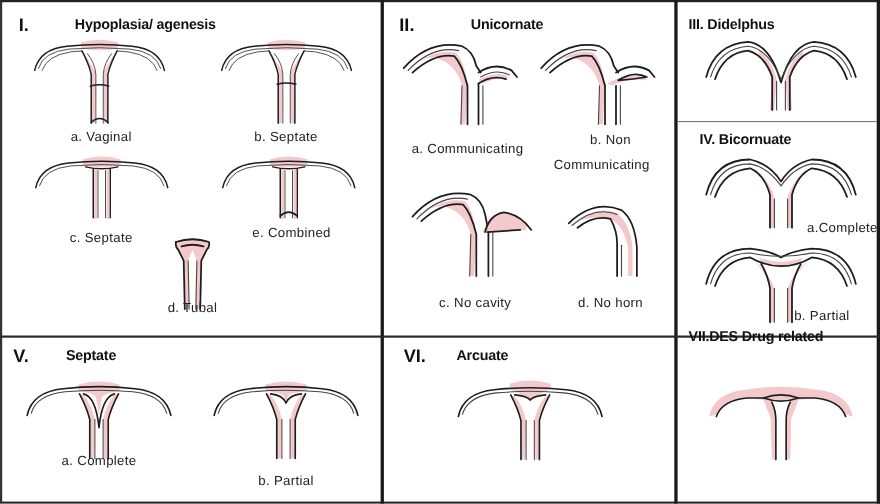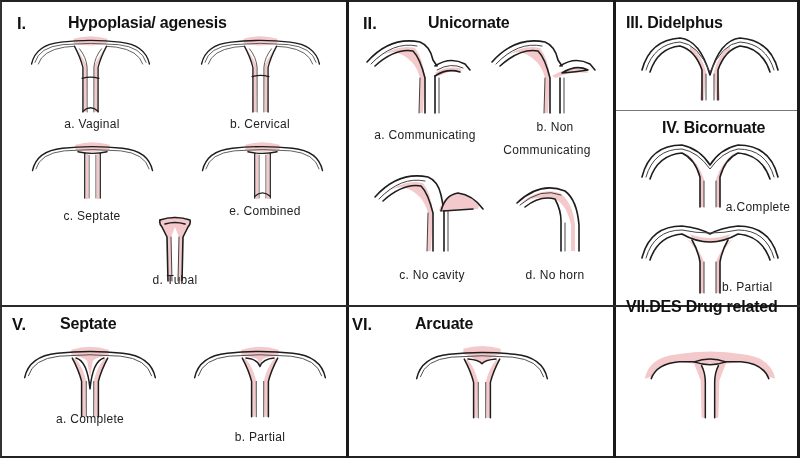--- a/index.html
+++ b/index.html
@@ -2,21 +2,21 @@
 <html><head>
 <meta charset="utf-8">
 <style>
   html,body{margin:0;padding:0;background:#ffffff;}
   body{width:800px;height:458px;position:relative;overflow:hidden;font-family:"Liberation Sans",sans-serif;color:#111;}
   .frame{position:absolute;left:0;top:0;width:800px;height:458px;box-sizing:border-box;border-top:2px solid #222;border-left:2px solid #333;border-bottom:2px solid #222;}
   .vline{position:absolute;top:0;width:3px;height:458px;background:#1a1a1a;}
   .hline{position:absolute;height:2px;background:#2a2a2a;}
   .hline.thin{height:1px;background:#777;}
   .panel{position:absolute;}
-  .heading{position:absolute;font-weight:bold;font-size:16px;white-space:nowrap;letter-spacing:-0.2px;}
+  .heading{position:absolute;font-weight:bold;font-size:13px;white-space:nowrap;letter-spacing:-0.2px;}
   .num{position:absolute;font-weight:bold;font-size:16.5px;}
   .cap{position:absolute;font-size:12px;white-space:nowrap;text-align:center;color:#222;letter-spacing:0.3px;line-height:15px;}
   svg.u{position:absolute;overflow:visible;}
   .wall{fill:none;stroke:#1d1d1d;stroke-width:1.6;stroke-linecap:round;stroke-linejoin:round;}
   .wall2{fill:none;stroke:#444;stroke-width:1;stroke-linecap:round;}
   .pink{fill:#f3c9cb;stroke:none;}
   .pinkline{fill:none;stroke:#f3c9cb;stroke-width:3;stroke-linecap:round;}
 </style>
 </head>
 <body>
@@ -55,21 +55,21 @@
     <use href="#uterusBase"></use>
     <path class="wall" d="M65 55 Q75 52 85 55" stroke-width="2.4"></path>
     <path class="wall" d="M66 94 Q75 86 84 94"></path>
   </svg>
   <span class="cap" style="left:52px;top:117px;width:80px">a. Vaginal</span>
 
   <svg class="u" style="left:188px;top:32px" width="145" height="80" viewBox="0 0 150 95">
     <use href="#uterusBase"></use>
     <path class="wall" d="M65 53 Q75 50 85 53" stroke-width="2.4"></path>
   </svg>
-  <span class="cap" style="left:220px;top:117px;width:80px">b. Cervical</span>
+  <span class="cap" style="left:220px;top:117px;width:80px">b. Septate</span>
 
   <svg class="u" style="left:25px;top:138px" width="135" height="60" viewBox="0 0 150 70">
     <path class="pink" d="M55 8 Q75 2 95 8 L95 14 Q75 18 55 14 Z"></path>
     <path class="wall" d="M5 38 Q10 15 40 12 Q75 8 110 12 Q140 15 145 38"></path>
     <path class="wall2" d="M9 36 Q14 18 42 15 Q75 12 108 15 Q136 18 141 36"></path>
     <path class="wall" d="M58 16 Q75 20 92 16" stroke-width="2.4"></path>
     <path class="wall" d="M66 18 L66 70"></path>
       <path class="wall2" d="M71 20 L71 70"></path>
     <path class="wall" d="M84 18 L84 70"></path>
       <path class="wall2" d="M79 20 L79 70"></path>
@@ -171,33 +171,33 @@
     <path class="wall2" d="M6 40 Q14 14 40 12 Q58 14 70 42"></path>
     <path class="wall2" d="M134 40 Q126 14 100 12 Q82 14 70 42"></path>
     <path class="wall" d="M10 42 Q18 18 40 16 Q55 20 62 40 L62 70"></path>
     <path class="wall" d="M130 42 Q122 18 100 16 Q85 20 78 40 L78 70"></path>
     <path class="wall2" d="M66 44 L66 70"></path>
       <path class="wall2" d="M74 44 L74 70"></path>
   </svg>
 </div>
 
 <div class="panel">
-  <span class="heading" style="left:662px;top:119px">IV. Bicornuate</span>
+  <span class="heading" style="left:636px;top:119px">IV. Bicornuate</span>
 
   <svg class="u" style="left:640px;top:137px" width="140" height="70" viewBox="0 0 140 70">
     <path class="pink" d="M48 20 Q58 30 60 42 L60 70 L64 70 L64 42 Q58 25 46 16 Z"></path>
     <path class="pink" d="M92 20 Q82 30 80 42 L80 70 L76 70 L76 42 Q82 25 94 16 Z"></path>
     <path class="wall" d="M2 40 Q10 8 42 8 Q60 12 70 28 Q80 12 98 8 Q130 8 138 40"></path>
     <path class="wall2" d="M6 40 Q14 12 42 12 Q58 15 70 32 Q82 15 98 12 Q126 12 134 40"></path>
     <path class="wall" d="M10 42 Q18 18 42 16 Q55 22 60 40 L60 70"></path>
     <path class="wall" d="M130 42 Q122 18 98 16 Q85 22 80 40 L80 70"></path>
     <path class="wall2" d="M64 44 L64 70"></path>
       <path class="wall2" d="M76 44 L76 70"></path>
   </svg>
-  <span class="cap" style="left:718px;top:200px;width:80px;text-align:center">a.Complete</span>
+  <span class="cap" style="left:718px;top:200px;width:80px;text-align:right">a.Complete</span>
 
   <svg class="u" style="left:640px;top:218px" width="140" height="75" viewBox="0 0 140 75">
     <path class="pink" d="M50 16 Q70 24 90 16 L88 20 Q70 30 52 20 Z"></path>
     <path class="pink" d="M48 22 Q58 32 60 44 L60 75 L64 75 L64 44 Q58 28 46 20 Z"></path>
     <path class="pink" d="M92 22 Q82 32 80 44 L80 75 L76 75 L76 44 Q82 28 94 20 Z"></path>
     <path class="wall" d="M2 40 Q10 8 42 8 Q60 10 70 16 Q80 10 98 8 Q130 8 138 40"></path>
     <path class="wall2" d="M6 40 Q14 12 42 12 Q70 18 98 12 Q126 12 134 40"></path>
     <path class="wall" d="M10 42 Q18 18 42 16 Q70 32 98 16 Q122 18 130 42"></path>
     <path class="wall" d="M52 22 Q58 32 60 44 L60 75"></path>
     <path class="wall" d="M88 22 Q82 32 80 44 L80 75"></path>
@@ -234,21 +234,21 @@
     <path class="wall" d="M56 17 Q63 30 66 42 L66 80"></path>
     <path class="wall" d="M94 17 Q87 30 84 42 L84 80"></path>
     <path class="wall" d="M60 17 Q72 18 75 26 Q78 18 90 17"></path>
     <path class="wall2" d="M71 42 L71 80"></path>
       <path class="wall2" d="M79 42 L79 80"></path>
   </svg>
   <span class="cap" style="left:220px;top:430px;width:80px">b. Partial</span>
 </div>
 
 <div class="panel">
-  <span class="num" style="left:352px;top:315px">VI.</span>
+  <span class="num" style="left:367px;top:315px">VI.</span>
   <span class="heading" style="left:415px;top:315px">Arcuate</span>
   <svg class="u" style="left:412px;top:343px" width="140" height="75" viewBox="0 0 150 80">
     <path class="pink" d="M55 6 Q75 0 95 6 L95 12 Q85 14 80 20 Q75 24 70 20 Q65 14 55 12 Z"></path>
     <path class="pink" d="M56 17 Q63 30 66 42 L66 80 L70 80 L71 42 Q68 28 60 18 Z"></path>
     <path class="pink" d="M94 17 Q87 30 84 42 L84 80 L80 80 L79 42 Q82 28 90 18 Z"></path>
     <path class="wall" d="M5 38 Q10 15 40 12 Q75 8 110 12 Q140 15 145 38"></path>
     <path class="wall2" d="M9 36 Q14 18 42 15 Q75 12 108 15 Q136 18 141 36"></path>
     <path class="wall" d="M56 17 Q63 30 66 42 L66 80"></path>
     <path class="wall" d="M94 17 Q87 30 84 42 L84 80"></path>
     <path class="wall" d="M60 17 Q72 18 75 22 Q78 18 90 17"></path>

